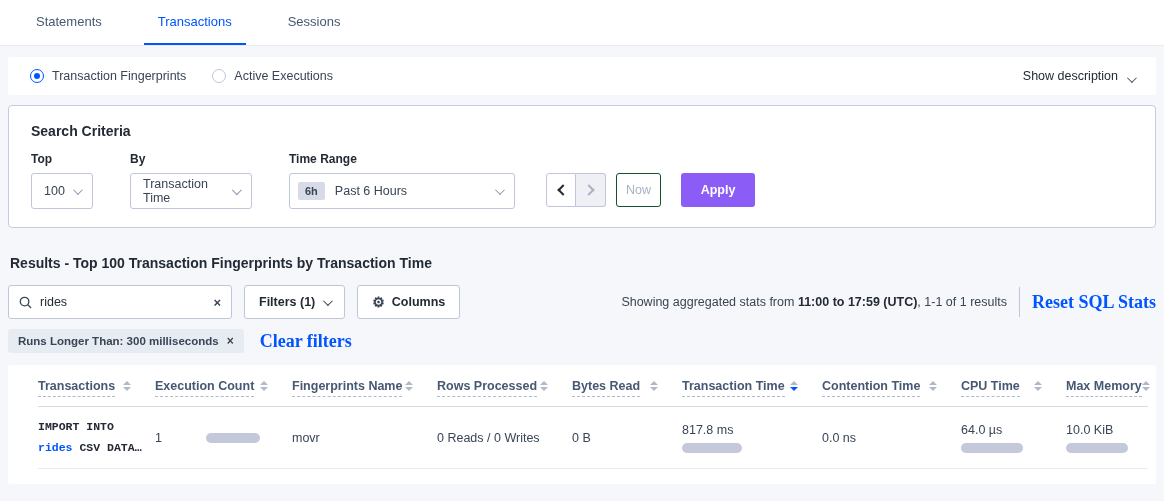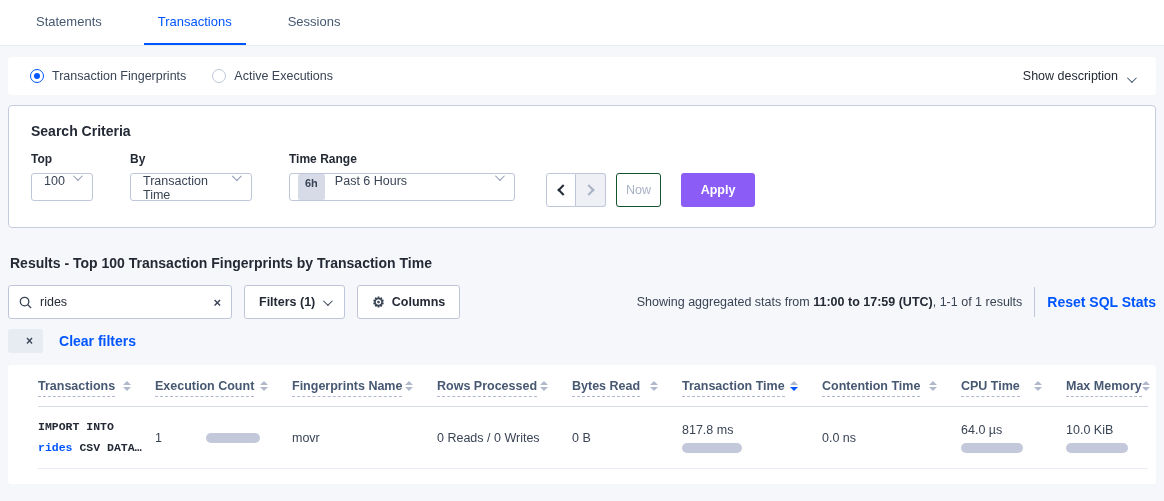--- a/index.html
+++ b/index.html
@@ -22,21 +22,21 @@
 
   .chev { display:inline-block; width:7px; height:7px; border-right:1.5px solid #475872; border-bottom:1.5px solid #475872; transform:rotate(45deg) translateY(-2px); margin-left:9px; }
 
   
   .card { background:#fff; border-radius:4px; margin:0 8px; }
   .search-card { margin-top:10px; border:1px solid #c5ccdd; padding:17px 22px 22px; height:123px; }
   .sc-title { font-size:14px; font-weight:bold; color:#242a35; }
   .sc-row { display:flex; margin-top:13px;gap:16px; }
   .field { display:flex; flex-direction:column; margin-right:21px; }
   .field-label { font-size:12px; font-weight:bold; color:#242a35; margin-bottom:7px; }
-  .control { height:28px; border:1px solid #c0c6d9; border-radius:3px; background:#fff; display:flex; font-size:12.5px; color:#394455; cursor:pointer; }
+  .control { height:36px; border:1px solid #c0c6d9; border-radius:3px; background:#fff; display:flex; align-items:center; font-size:12.5px; color:#394455; cursor:pointer; }
   .control .chev { margin-left:auto; margin-right:12px; border-color:#8e99b3; }
   .ctl-top { width:62px; padding-left:12px; }
   .ctl-by { width:122px; padding-left:12px; }
   .ctl-range { width:226px; padding-left:8px; }
   .range-badge { background:#d6dbe7; color:#394455; font-size:11px; font-weight:bold; border-radius:2px; padding:3px 7px; margin-right:10px; }
   .arrow-group { display:flex; margin-left:-6px; margin-right:10px; }
   .arrow-btn { width:30px; height:34px; border:1px solid #c0c6d9; background:#fff; display:flex; align-items:center; justify-content:center; cursor:pointer; }
   .arrow-btn:first-child { border-radius:3px 0 0 3px; }
   .arrow-btn:last-child { border-radius:0 3px 3px 0; border-left:none; background:#eef0f5; }
   .arr { width:8px; height:8px; border-right:2px solid #242a35; border-bottom:2px solid #242a35; }
@@ -50,21 +50,21 @@
   .results-controls { display:flex; align-items:center; margin:14px 8px 0; }
   .search-box { width:224px; height:34px; border:1px solid #c0c6d9; border-radius:3px; background:#fff; display:flex; align-items:center; padding:0 10px; }
   .search-box input { border:none; outline:none; flex:1; font-size:12.5px; color:#242a35; margin-left:8px; font-family:"Liberation Sans",sans-serif; background:transparent; }
   .clear-x { color:#394455; font-size:13px; font-weight:bold; cursor:pointer; line-height:1; }
   .btn-ghost { height:34px; border:1px solid #c0c6d9; border-radius:3px; background:#fff; display:flex; align-items:center; font-size:12.5px; font-weight:bold; color:#242a35; padding:0 14px; margin-left:12px; cursor:pointer; }
   .btn-ghost .chev { border-color:#394455; margin-left:8px; }
   .gear { font-size:14px; margin-right:7px; color:#394455; }
   .stats-text { margin-left:auto; font-size:12.5px; color:#394455; white-space:nowrap; }
   .stats-text b { color:#242a35; }
   .vdiv { width:1px; height:30px; background:#c0c6d9; margin:0 12px; }
-  .link { font-size:14px; font-weight:bold; color:#0055ff; text-decoration:none; cursor:pointer; white-space:nowrap; }
+  .link { font-size:18px; font-weight:bold; color:#0055ff; text-decoration:none; cursor:pointer; white-space:nowrap;font-family:Liberation Serif, serif; }
 
   .pill-row { display:flex; align-items:center; margin:10px 8px 0; }
   .pill { background:#e7ecf3; border-radius:3px; height:24px; display:flex; align-items:center; padding:0 10px; font-size:11.5px; font-weight:bold; color:#394455; }
   .pill .clear-x { margin-left:8px; font-size:12px; }
   .pill-clear { margin-left:16px; }
 
   
   .table-card { margin-top:12px; height:119px; padding:14px 8px 0 30px; border-radius:3px; }
   .t-grid { display:grid; grid-template-columns:117px 137px 145px 135px 110px 140px 139px 105px 1fr; }
   .t-header { border-bottom:1px solid #d6dbe7; padding-bottom:9px; }
@@ -175,20 +175,21 @@
     </div>
     <div class="stats-text">
       <span>Showing aggregated stats from </span><b>11:00 to 17:59 (UTC)</b><span>, 1-1 of 1 results</span>
     </div>
     <div class="vdiv"></div>
     <a class="link">Reset SQL Stats</a>
   </div>
 
   <div class="pill-row">
     <div class="pill">
+      <span>Runs Longer Than: 300 milliseconds</span>
       <span class="clear-x">×</span>
     </div>
     <a class="link pill-clear">Clear filters</a>
   </div>
 
   <div class="card table-card">
     <div class="t-grid t-header" id="t-header">
         <div class="th-cell">
           <span class="th-label">Transactions</span>
           <span class="sort">

